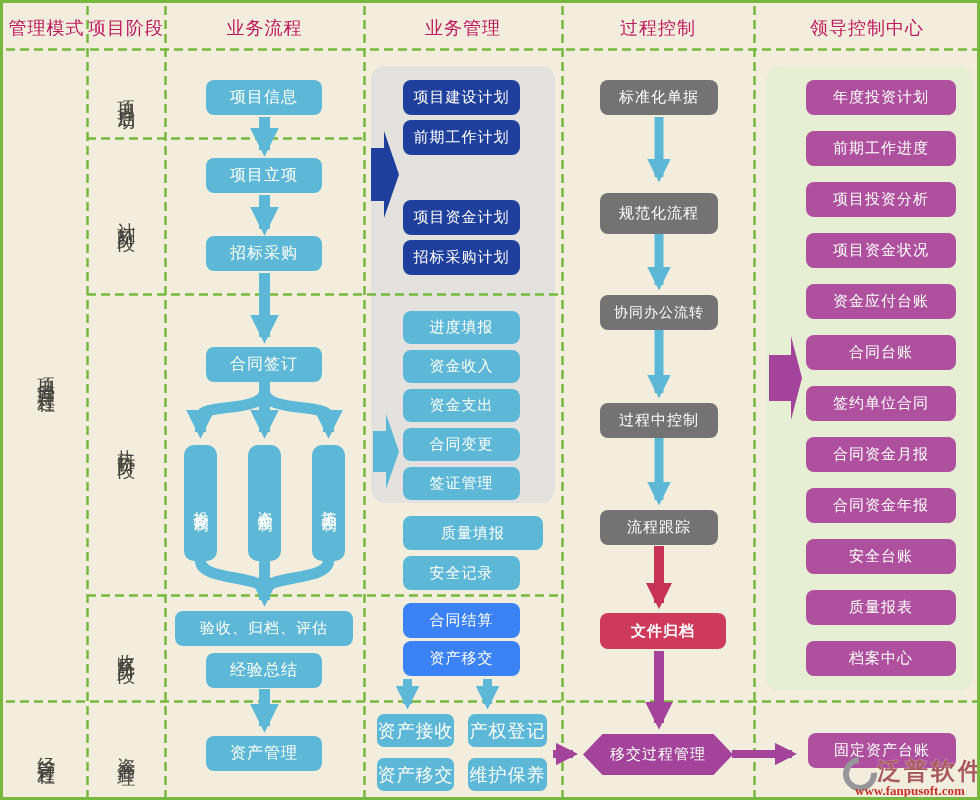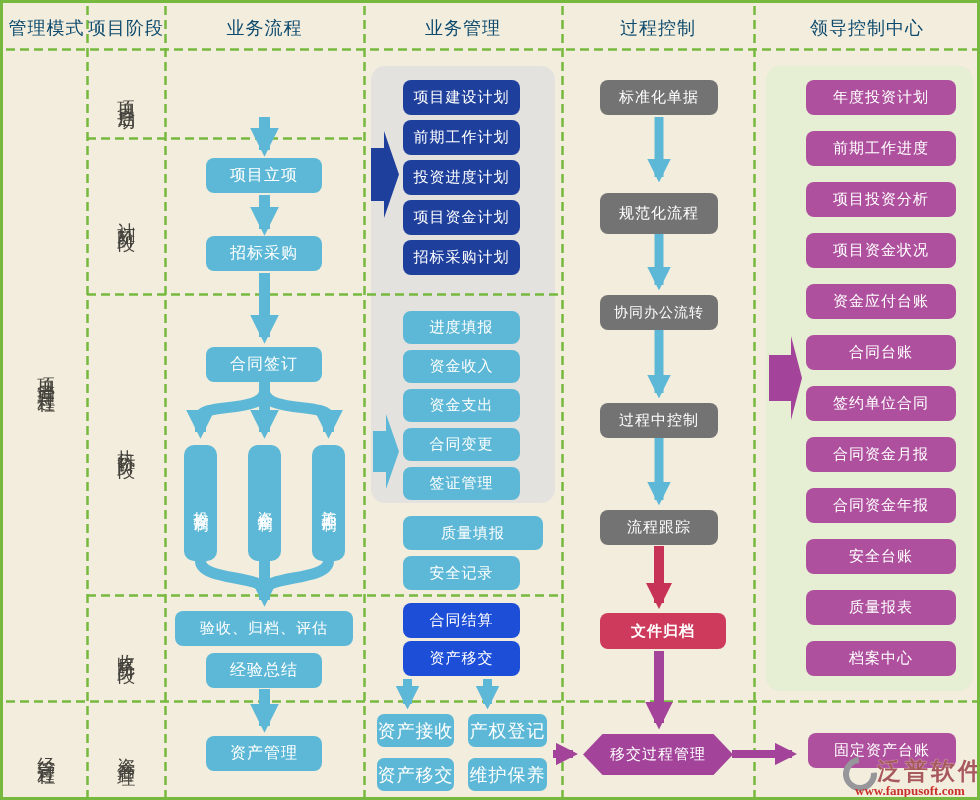--- a/index.html
+++ b/index.html
@@ -3,35 +3,35 @@
 <meta charset="utf-8">
 <style>
   html,body{margin:0;padding:0;background:#888;}
   .canvas{
     position:relative; width:980px; height:800px; overflow:hidden;
     background:#f3eddd; box-sizing:border-box;
     border:3px solid #76b93e;
     font-family:"DejaVu Sans","Liberation Sans",sans-serif;
   }
   .hdr{position:absolute; top:3px; height:43px; line-height:43px; text-align:center;
-       font-size:18px; color:#0c4a6e; letter-spacing:1px; z-index:5;}
+       font-size:18px; color:#be185d; letter-spacing:1px; z-index:5;}
   .vlabel{position:absolute; transform:translate(-50%,-50%);
        writing-mode:vertical-rl; text-orientation:upright; line-height:1.25;
        color:#44423c; font-size:18px; letter-spacing:4px; z-index:5; white-space:nowrap;}
   .panel{position:absolute; border-radius:14px; z-index:1;}
   .panel.gray{background:#e4e2df;}
   .panel.lgreen{background:#e6eed3;}
   .box{position:absolute; border-radius:8px; color:#fff; z-index:4;
        display:flex; align-items:center; justify-content:center;
        font-size:16px; letter-spacing:1px; text-align:center; white-space:nowrap;}
   .cyan{background:#5cb8d6;}
   .navy{background:#1e3f9c; font-size:15px;}
   .green{background:#737373; font-size:15px;}
   .purple{background:#af509e; font-size:15px;}
-  .orange{background:#1d4ed8; font-size:15px;}
+  .orange{background:#3b82f6; font-size:15px;}
   .red{background:#cd3a5c; font-size:15px;}
   .magenta{background:#a3439a;}
   .small{font-size:18px; border-radius:7px;}
   .vbox{writing-mode:vertical-rl; text-orientation:upright; letter-spacing:2px;
         font-size:15px; border-radius:10px;}
   .hex{clip-path:polygon(0 50%,13% 0,87% 0,100% 50%,87% 100%,13% 100%);
        border-radius:0; font-size:15px;}
   svg.layer{position:absolute; left:0; top:0; z-index:3;}
   .logo{position:absolute; z-index:6;}
   .logo .brand{position:absolute; left:34px; top:0; font-size:24px; font-weight:bold;
@@ -117,33 +117,33 @@
       <path stroke="#a3439a" stroke-width="10" marker-end="url(#mm)" d="M656 648 V720"></path>
       <path stroke="#a3439a" stroke-width="8" marker-end="url(#mm)" d="M550 751 H570"></path>
       <path stroke="#a3439a" stroke-width="8" marker-end="url(#mm)" d="M729 751 H789"></path>
     </g>
 
     <polygon points="368,145 381,145 381,128 396,171.5 381,215 381,198 368,198" fill="#1e3f9c"></polygon>
     <polygon points="370,428 383,428 383,411 396,448.5 383,486 383,469 370,469" fill="#5cb8d6"></polygon>
     <polygon points="766,352 788,352 788,333 799,375 788,417 788,398 766,398" fill="#a3439a"></polygon>
   </svg>
 
+  <div class="box cyan" style="left:203px;top:77px;width:116px;height:35px;">项目信息</div>
   <div class="box cyan" style="left:203px;top:155px;width:116px;height:35px;">项目立项</div>
   <div class="box cyan" style="left:203px;top:233px;width:116px;height:35px;">招标采购</div>
   <div class="box cyan" style="left:203px;top:344px;width:116px;height:35px;">合同签订</div>
   <div class="box cyan vbox" style="left:181px;top:442px;width:33px;height:116px;">投资控制</div>
   <div class="box cyan vbox" style="left:245px;top:442px;width:33px;height:116px;">资金控制</div>
   <div class="box cyan vbox" style="left:309px;top:442px;width:33px;height:116px;">施工控制</div>
   <div class="box cyan" style="left:172px;top:608px;width:178px;height:35px;font-size:15px;">验收、归档、评估</div>
   <div class="box cyan" style="left:203px;top:650px;width:116px;height:35px;">经验总结</div>
   <div class="box cyan" style="left:203px;top:733px;width:116px;height:35px;">资产管理</div>
 
   <div class="box navy" style="left:400px;top:77px;width:117px;height:35px;">项目建设计划</div>
   <div class="box navy" style="left:400px;top:117px;width:117px;height:35px;">前期工作计划</div>
-  <div class="box navy" style="left:400px;top:157px;width:117px;height:35px;">投资进度计划</div>
   <div class="box navy" style="left:400px;top:197px;width:117px;height:35px;">项目资金计划</div>
   <div class="box navy" style="left:400px;top:237px;width:117px;height:35px;border-radius:8px;">招标采购计划</div>
 
   <div class="box cyan" style="left:400px;top:308px;width:117px;height:33px;font-size:15px;">进度填报</div>
   <div class="box cyan" style="left:400px;top:347px;width:117px;height:33px;font-size:15px;">资金收入</div>
   <div class="box cyan" style="left:400px;top:386px;width:117px;height:33px;font-size:15px;">资金支出</div>
   <div class="box cyan" style="left:400px;top:425px;width:117px;height:33px;font-size:15px;">合同变更</div>
   <div class="box cyan" style="left:400px;top:464px;width:117px;height:33px;font-size:15px;">签证管理</div>
   <div class="box cyan" style="left:400px;top:513px;width:140px;height:34px;font-size:15px;">质量填报</div>
   <div class="box cyan" style="left:400px;top:553px;width:117px;height:34px;font-size:15px;">安全记录</div>

